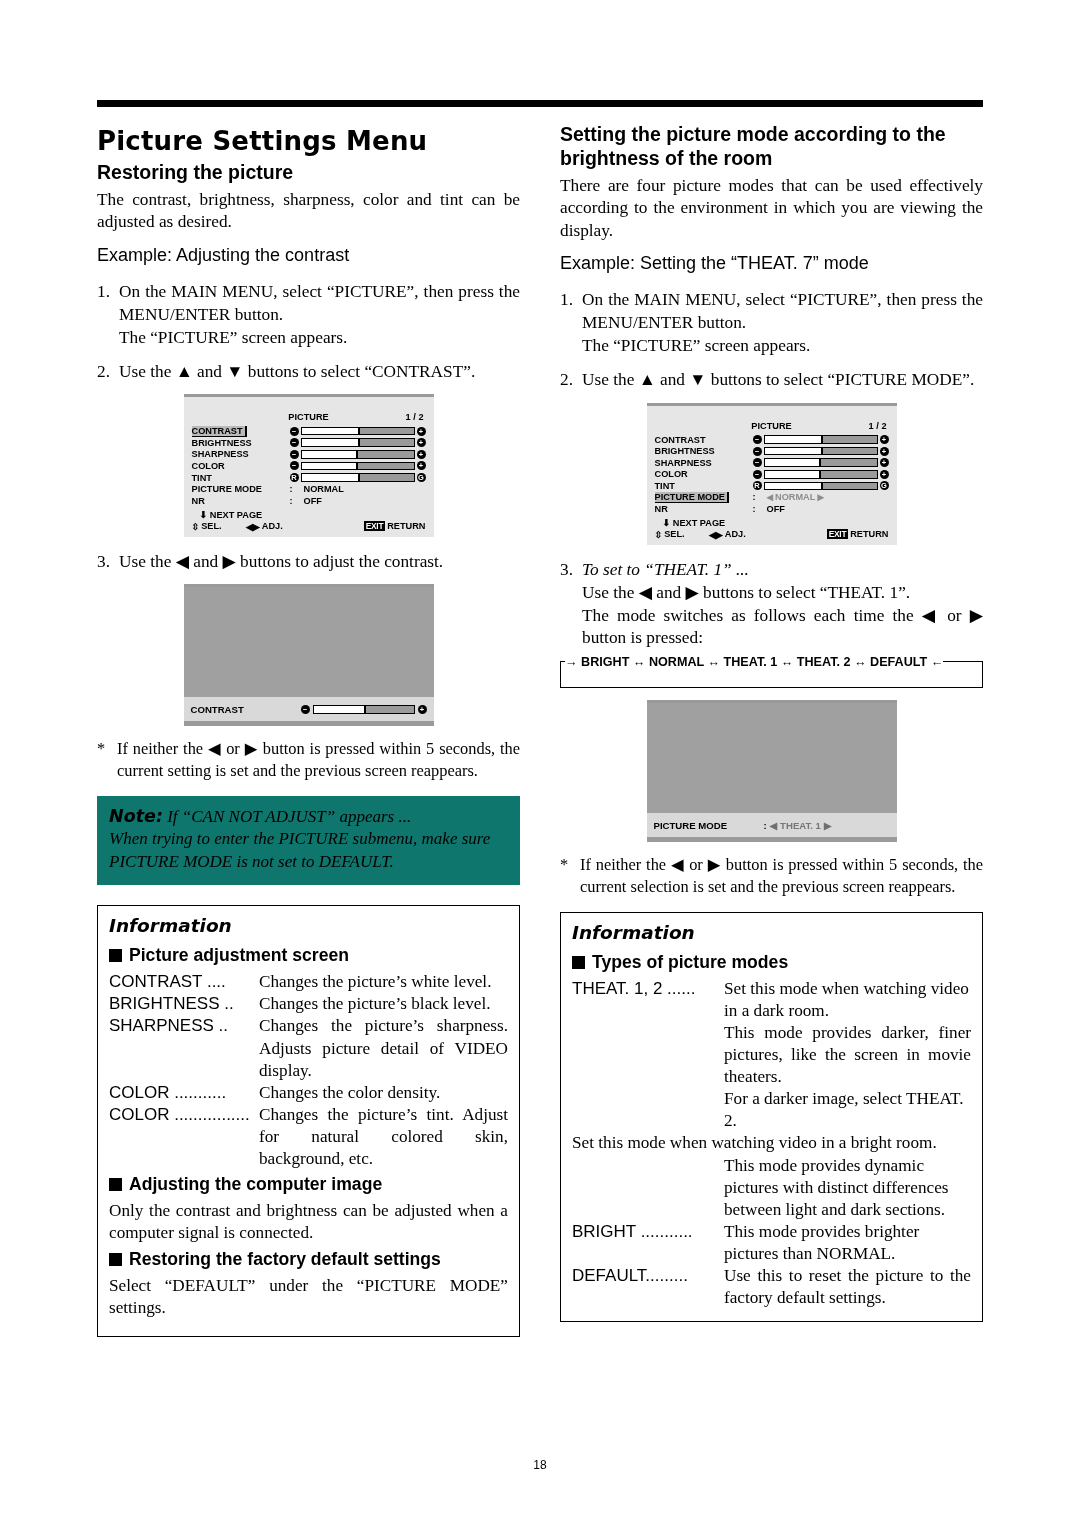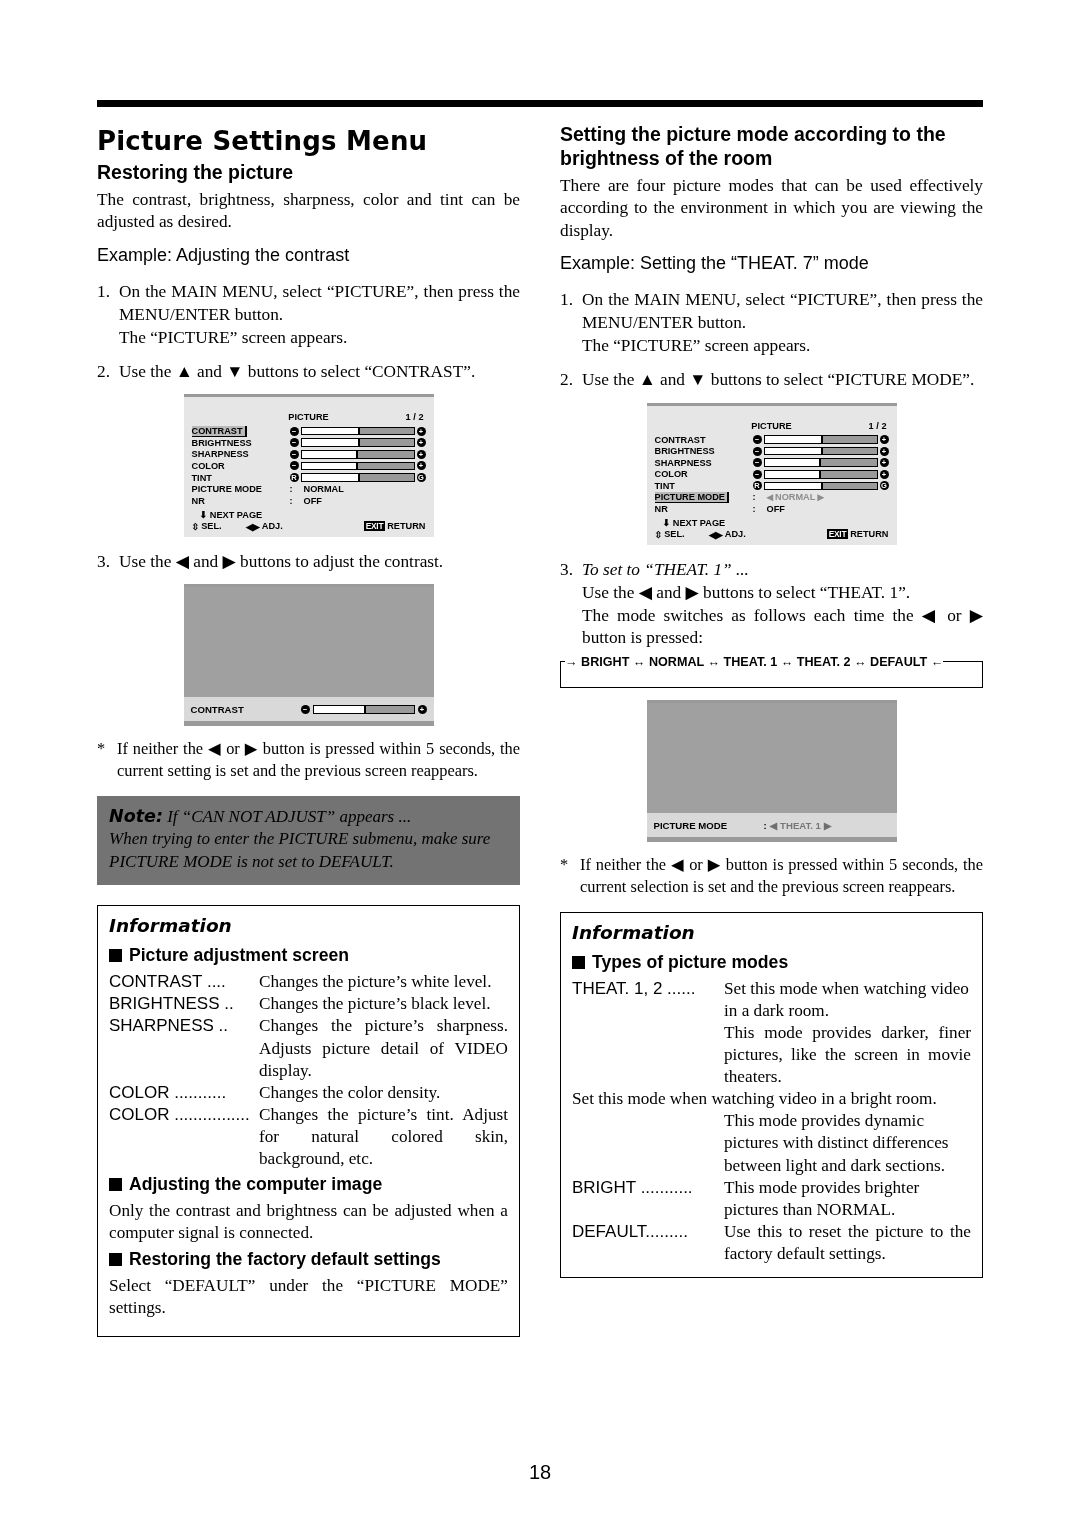--- a/index.html
+++ b/index.html
@@ -62,21 +62,21 @@
   .note-star {
     display:flex;
     font-size:16.4px;
     line-height:1.33;
     margin:12px 0 14px 0;
   }
   .note-star .st { width:20px; flex:0 0 20px; }
   .note-star .txt { flex:1; text-align:justify; text-align-last:left; }
 
   .notebox {
-    background:#737373;
+    background:#0f766e;
     padding:9px 12px 12px 12px;
     margin:6px 0 20px 0;
     font-style:italic;
     font-size:17px;
     line-height:1.32;
   }
   .notebox b.nlabel {
     font-family:"DejaVu Sans", sans-serif;
     font-style:italic;
     font-weight:bold;
@@ -198,23 +198,23 @@
     font-weight:bold;
     font-size:12.6px;
     padding:3px 4px 8px 4px;
     margin:8px 0 12px 0;
     position:relative;
     background:#fff;
   }
   .cycleline { position:relative; top:-10px; background:#fff; display:inline-block; white-space:nowrap; }
 
   .pageno {
-    position:absolute; left:0; right:0; bottom:44px;
+    position:absolute; left:0; right:0; bottom:56px;
     text-align:center; font-family:"Liberation Sans", sans-serif;
-    font-size:20px;
+    font-size:12px;
   }
 </style>
 </head>
 <body>
 
 <div class="page">
 
   <div class="toprule"></div>
 
   <div class="cols">
@@ -610,20 +610,24 @@
         <div class="deflist dl-right">
           <div class="defrow">
             <span class="defterm">THEAT. 1, 2 ......</span>
             <span class="defdesc nojust">Set this mode when watching video in a dark room.</span>
           </div>
           <div class="defrow">
             <span class="defterm"></span>
             <span class="defdesc">This mode provides darker, finer pictures, like the screen in movie theaters.</span>
           </div>
           <div class="defrow">
+            <span class="defterm"></span>
+            <span class="defdesc nojust">For a darker image, select THEAT. 2.</span>
+          </div>
+          <div class="defrow">
             <span class="defdesc nojust">Set this mode when watching video in a bright room.</span>
           </div>
           <div class="defrow">
             <span class="defterm"></span>
             <span class="defdesc nojust">This mode provides dynamic pictures with distinct differences between light and dark sections.</span>
           </div>
           <div class="defrow">
             <span class="defterm">BRIGHT ...........</span>
             <span class="defdesc nojust">This mode provides brighter pictures than NORMAL.</span>
           </div>

